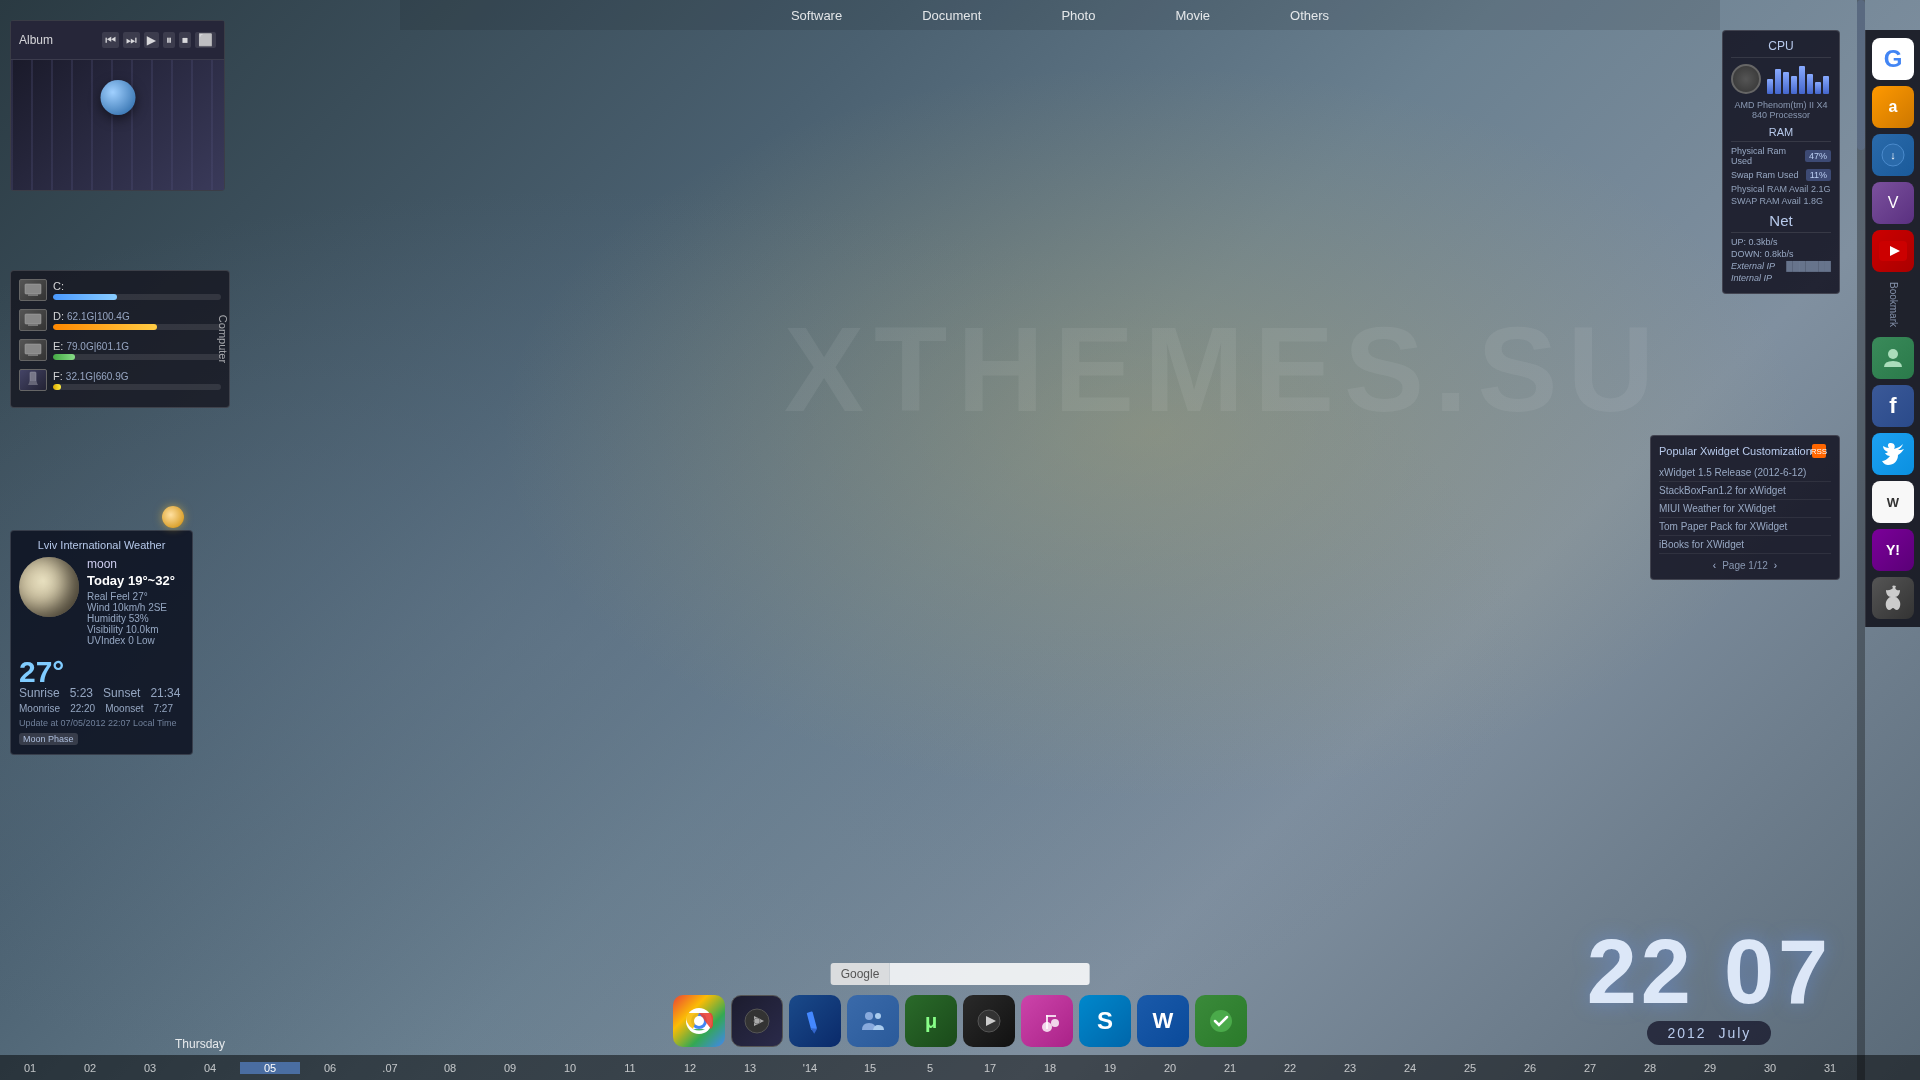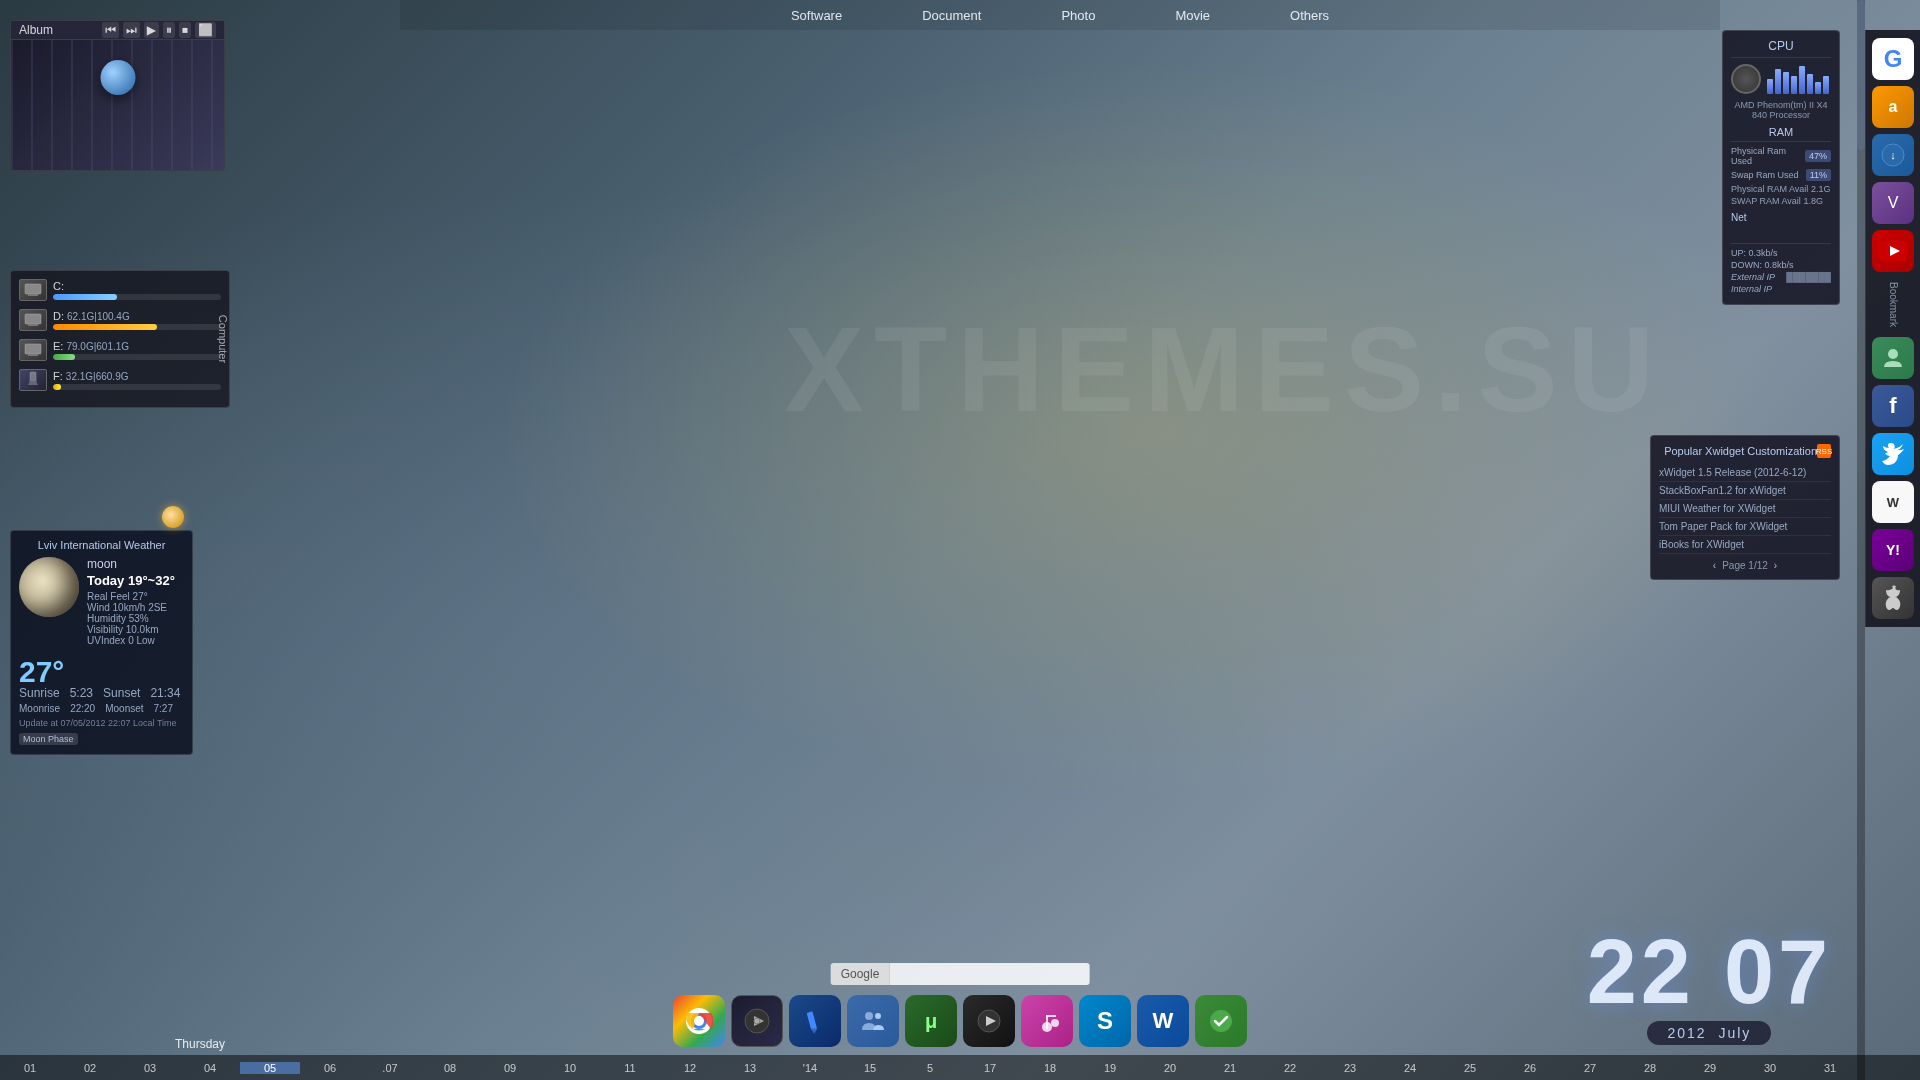--- a/index.html
+++ b/index.html
@@ -92,21 +92,21 @@
       top: 20px;
       left: 10px;
       width: 215px;
       background: rgba(20,20,30,0.85);
       border: 1px solid rgba(255,255,255,0.15);
       border-radius: 4px;
       z-index: 20;
     }
     #album-title-bar {
       background: rgba(40,40,60,0.9);
-      padding: 1px 8px;
+      padding: 11px 8px;
       display: flex;
       align-items: center;
       justify-content: space-between;
       border-bottom: 1px solid rgba(255,255,255,0.1);
     }
     #album-title-bar span {
       color: rgba(255,255,255,0.8);
       font-size: 12px;
     }
     #album-controls {
@@ -373,24 +373,25 @@
       padding: 1px 4px;
       border-radius: 2px;
     }
     .ram-avail {
       color: rgba(180,200,230,0.75);
       font-size: 9px;
       margin-bottom: 2px;
     }
     #net-title {
       color: rgba(200,220,255,0.9);
-      font-size: 10px;
+      font-size: 15px;
+      text-align: center;
       margin: 6px 0 4px;
       border-bottom: 1px solid rgba(255,255,255,0.1);
-      padding-bottom: 20px;
+      padding-bottom: 3px;
     }
     .net-row {
       color: rgba(180,200,230,0.8);
       font-size: 9px;
       margin-bottom: 2px;
     }
     .ip-row {
       display: flex;
       justify-content: space-between;
       margin-bottom: 2px;
@@ -415,21 +416,21 @@
       border: 1px solid rgba(255,255,255,0.15);
       border-radius: 4px;
       z-index: 20;
       padding: 8px;
     }
     #xwidget-title {
       color: rgba(200,220,255,0.9);
       font-size: 11px;
       margin-bottom: 6px;
       display: flex;
-      justify-content: flex-end;
+      justify-content: flex-start;
       align-items: center;
     }
     #rss-icon {
       width: 14px;
       height: 14px;
       background: #f60;
       border-radius: 2px;
       display: flex;
       align-items: center;
       justify-content: center;

